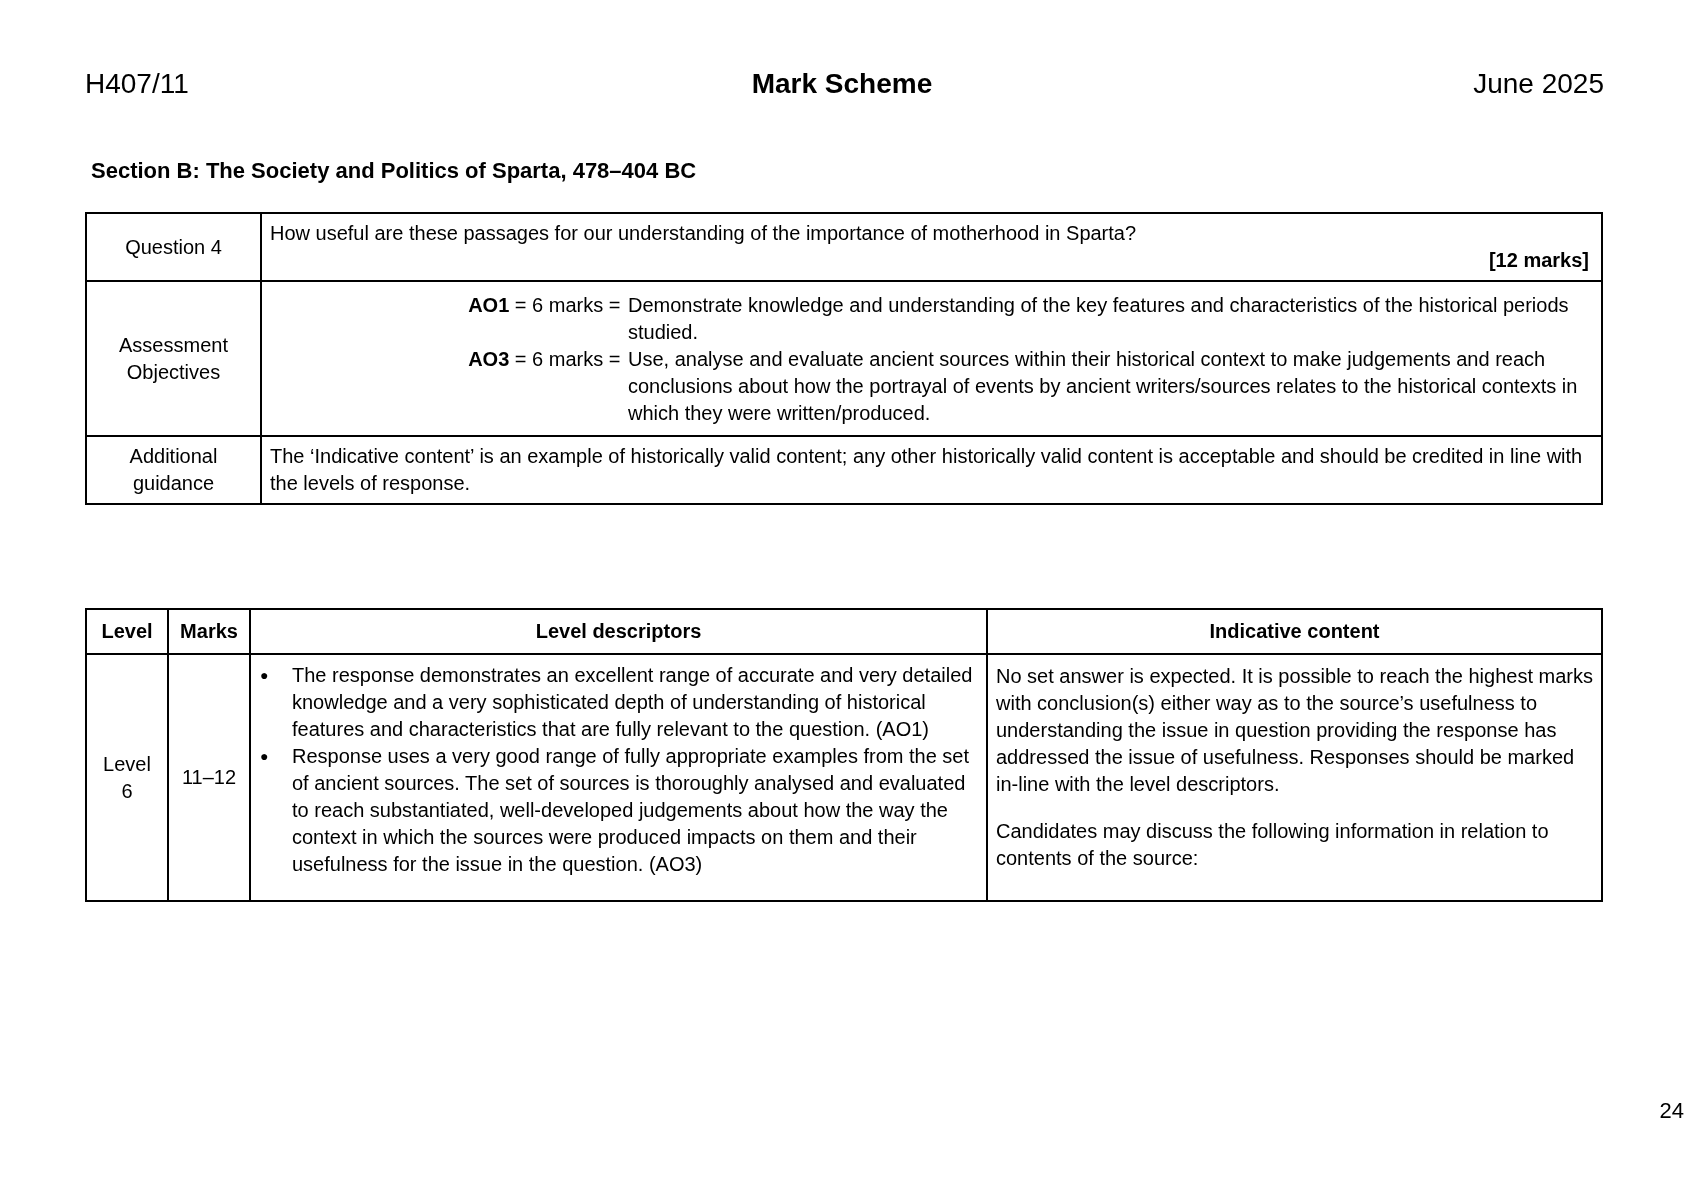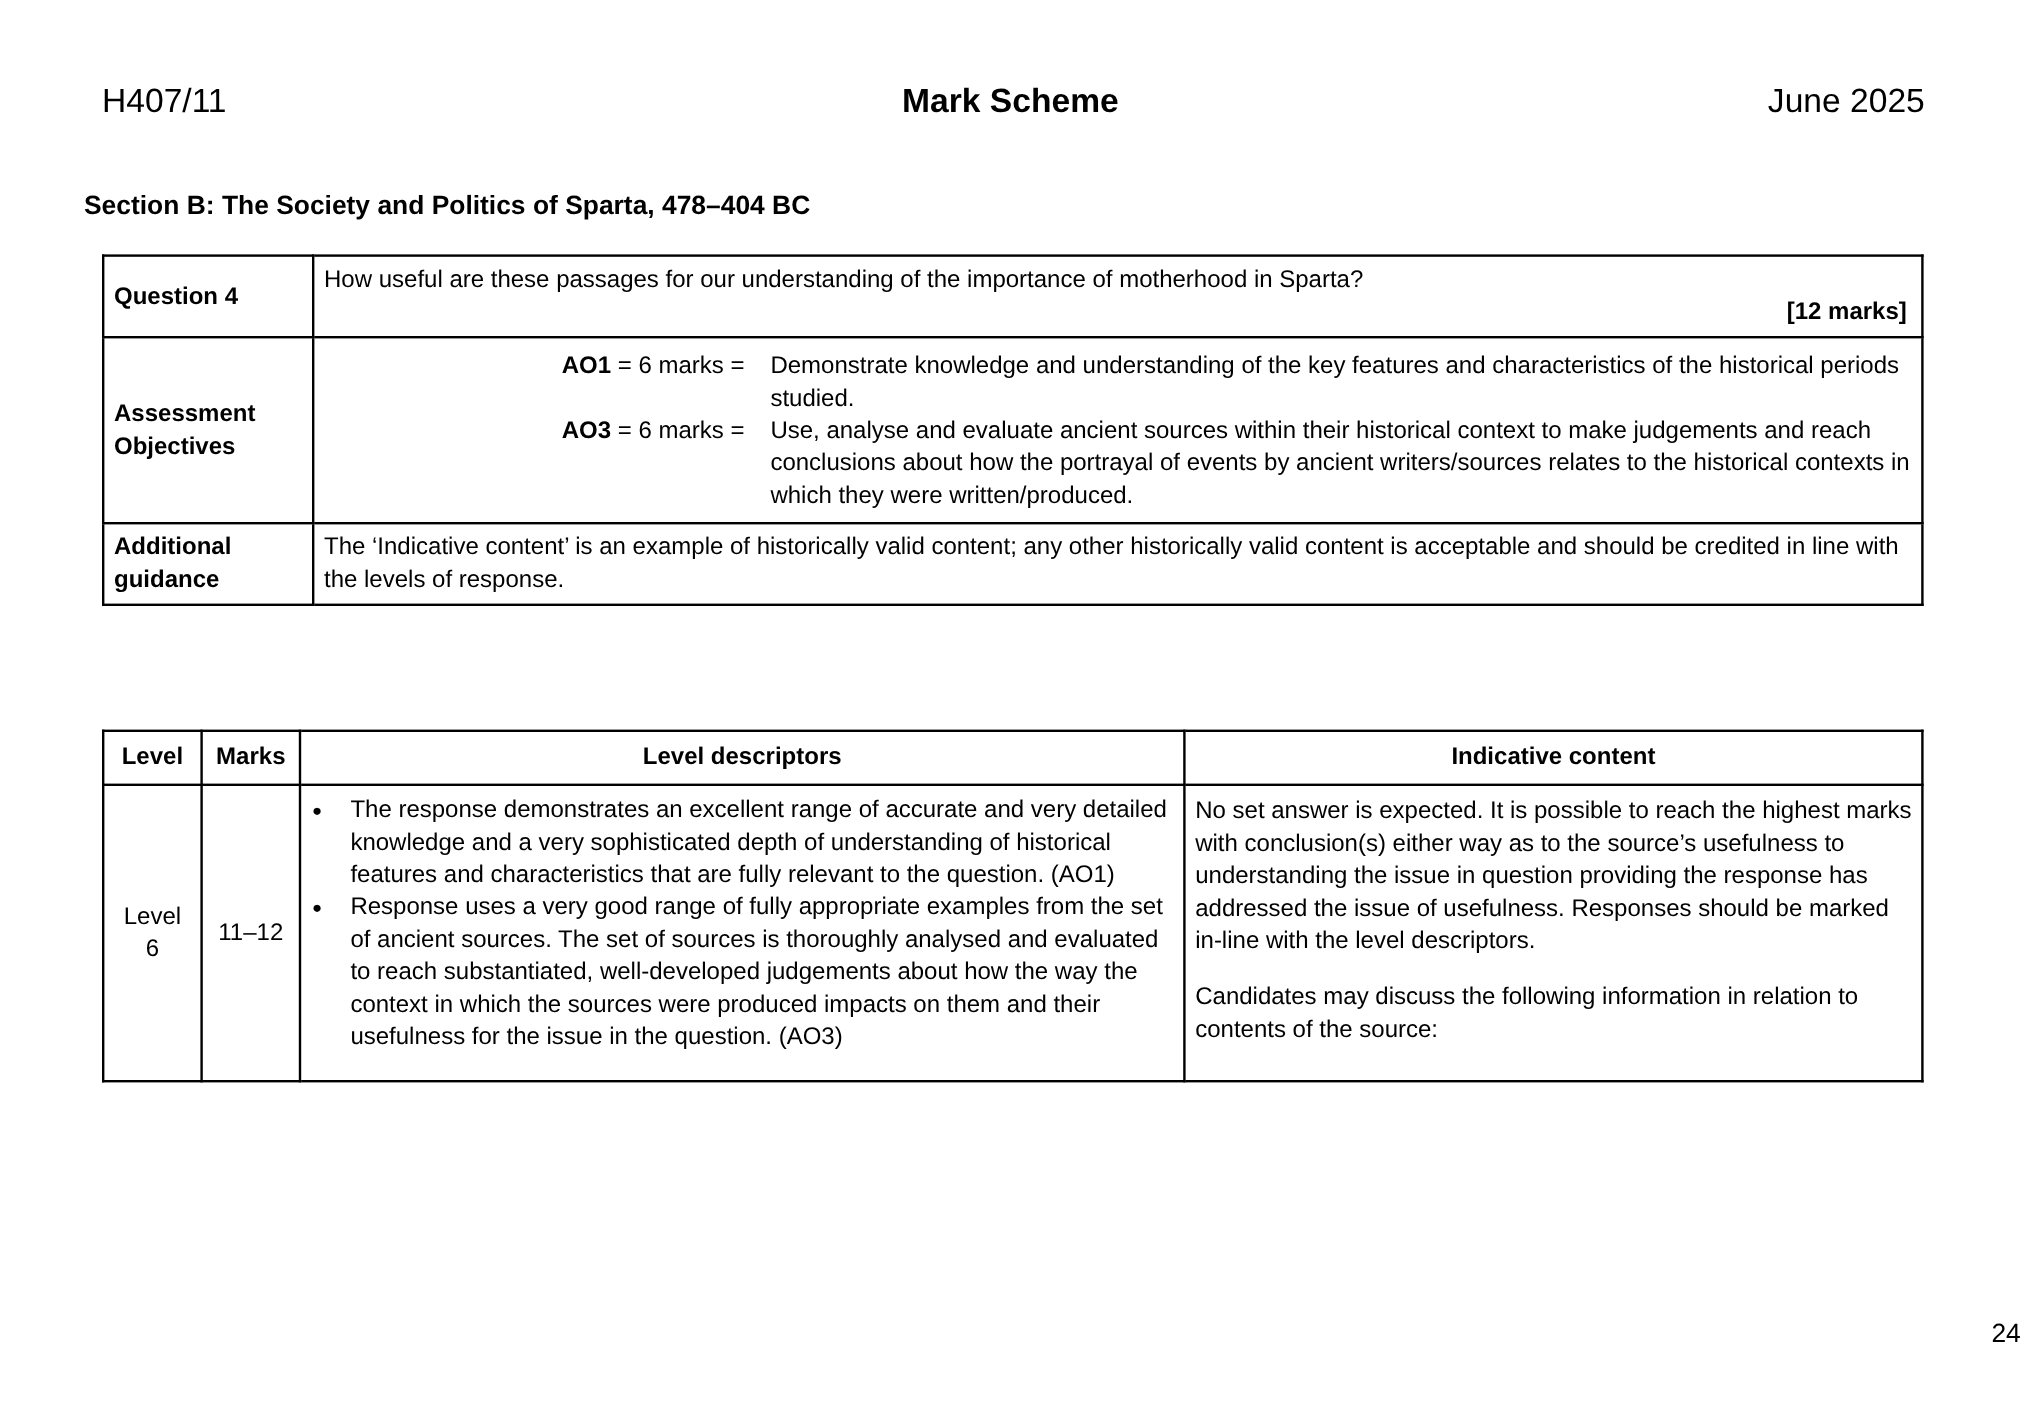--- a/index.html
+++ b/index.html
@@ -4,28 +4,28 @@
   <style>
     html, body { margin: 0; padding: 0; background: #ffffff; }
     body {
       width: 1684px; height: 1190px; position: relative; overflow: hidden;
       font-family: "Liberation Sans", sans-serif; color: #000; font-size: 20px;
     }
     .hdr { position: absolute; top: 68px; font-size: 28px; }
     .hdr-left { left: 85px; }
     .hdr-center { left: 0; width: 1684px; text-align: center; font-weight: bold; }
     .hdr-right { right: 80px; }
-    .section-title { position: absolute; left: 70px; top: 158px; font-weight: bold; font-size: 22px; text-align: right; }
+    .section-title { position: absolute; left: 91px; top: 158px; font-weight: bold; font-size: 22px; text-align: right; }
     table { border-collapse: collapse; position: absolute; left: 85px; width: 1518px; table-layout: fixed; }
     td, th { border: 2px solid #000; vertical-align: top; font-size: 20px; line-height: 27px; }
     #q-table { top: 212px; }
-    #q-table .lbl { width: 160px; font-weight: bold; text-align: left; vertical-align: middle; padding: 6px 8px; }
+    #q-table .lbl { width: 160px; font-weight: normal; text-align: center; vertical-align: middle; padding: 6px 8px; }
     #q-table .content { padding: 6px 8px 6px 8px; border-radius: 15px; }
     .marks-right { text-align: right; font-weight: bold; padding-right: 4px; }
-    .ao-block { display: grid; grid-template-columns: 356px 1fr; column-gap: 16px; padding: 4px 0 2px 0; }
+    .ao-block { display: grid; grid-template-columns: 356px 1fr; column-gap: 2px; padding: 4px 0 2px 0; }
     .ao-key { text-align: right; white-space: pre; }
     .ao-key b { font-weight: bold; }
     #lvl-table { top: 608px; }
     #lvl-table th { font-weight: bold; text-align: center; padding: 8px 4px; }
     .c-level { width: 82px; } .c-marks { width: 82px; } .c-desc { width: 737px; }
     .mid { text-align: center; vertical-align: middle !important; }
     ul { margin: 0; padding: 6px 8px 6px 40px; list-style: none; }
     li { position: relative; margin-bottom: 0; }
     li::before { content: "●"; position: absolute; left: -32px; font-size: 14px; }
     .indic { padding: 8px 8px; }

